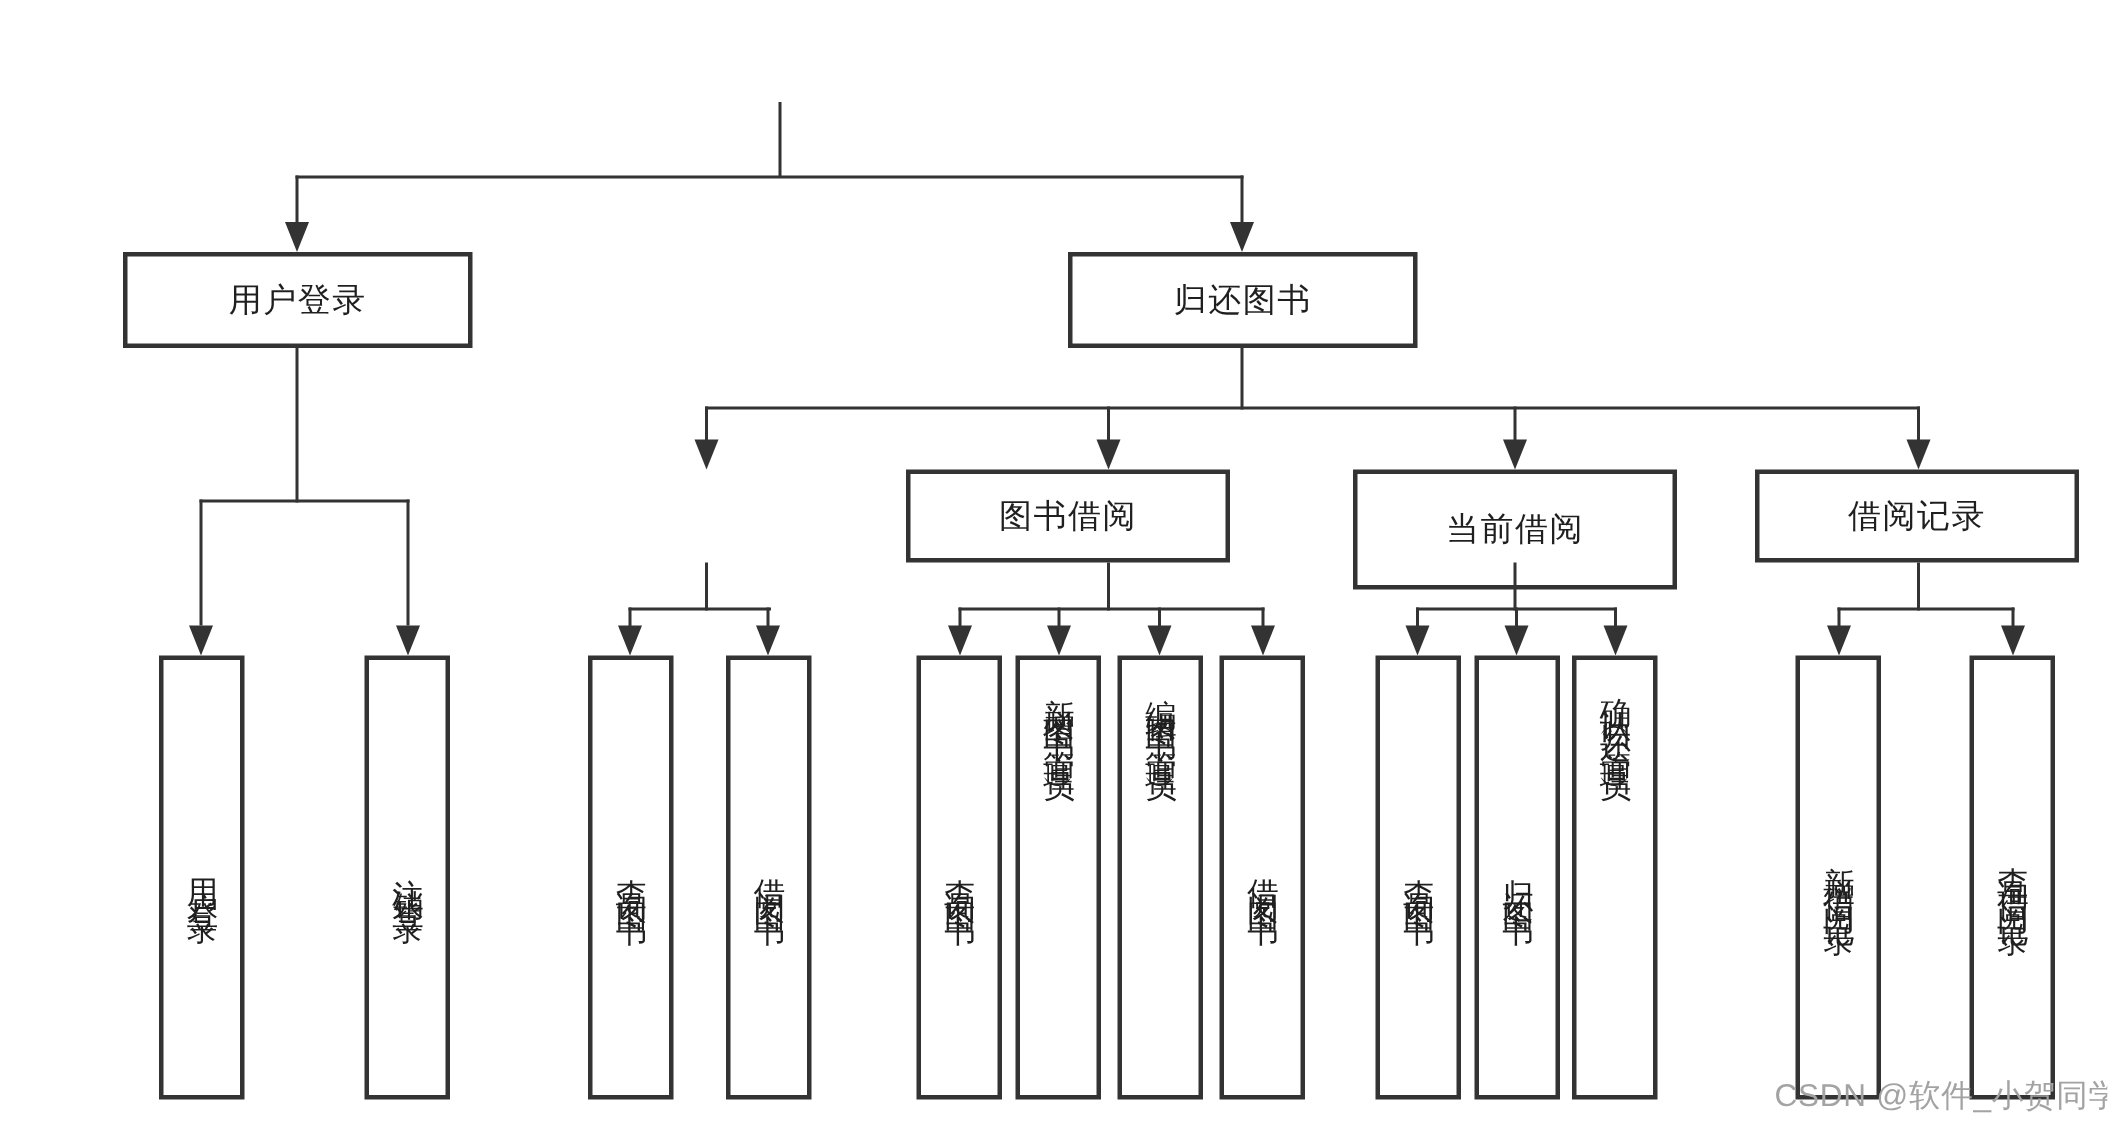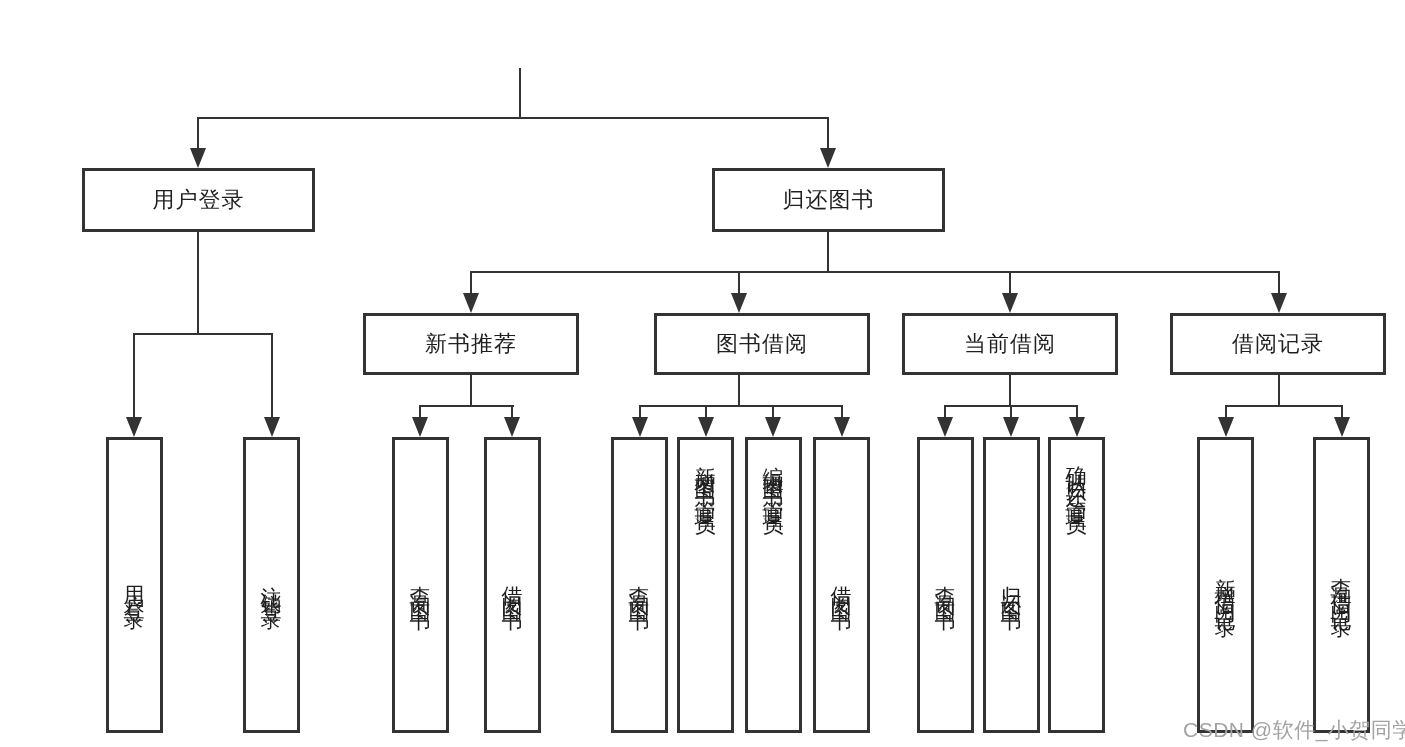--- a/index.html
+++ b/index.html
@@ -81,23 +81,22 @@
   <div class="hline" style="left:470px; top:271px; width:810px;"></div>
   <div class="vline" style="left:470px; top:271px; height:24px;"></div>
   <div class="arrow" style="left:463px; top:293px;"></div>
   <div class="vline" style="left:738px; top:271px; height:24px;"></div>
   <div class="arrow" style="left:731px; top:293px;"></div>
   <div class="vline" style="left:1009px; top:271px; height:24px;"></div>
   <div class="arrow" style="left:1002px; top:293px;"></div>
   <div class="vline" style="left:1278px; top:271px; height:24px;"></div>
   <div class="arrow" style="left:1271px; top:293px;"></div>
 
-  <div class="node" style="left:363px; top:313px; width:216px; height:62px;">新书推荐</div>
-  <div class="node" style="left:654px; top:313px; width:216px; height:62px;">图书借阅</div>
-  <div class="node" style="left:902px; top:313px; width:216px; height:62px;">当前借阅</div>
+  <div class="node" style="left:604px; top:313px; width:216px; height:62px;">图书借阅</div>
+  <div class="node" style="left:902px; top:313px; width:216px; height:80px;">当前借阅</div>
   <div class="node" style="left:1170px; top:313px; width:216px; height:62px;">借阅记录</div>
 
   <div class="vline" style="left:470px; top:375px; height:32px;"></div>
   <div class="hline" style="left:419px; top:405px; width:95px;"></div>
   <div class="vline" style="left:419px; top:405px; height:14px;"></div>
   <div class="arrow" style="left:412px; top:417px;"></div>
   <div class="vline" style="left:511px; top:405px; height:14px;"></div>
   <div class="arrow" style="left:504px; top:417px;"></div>
 
   <div class="vline" style="left:738px; top:375px; height:32px;"></div>

